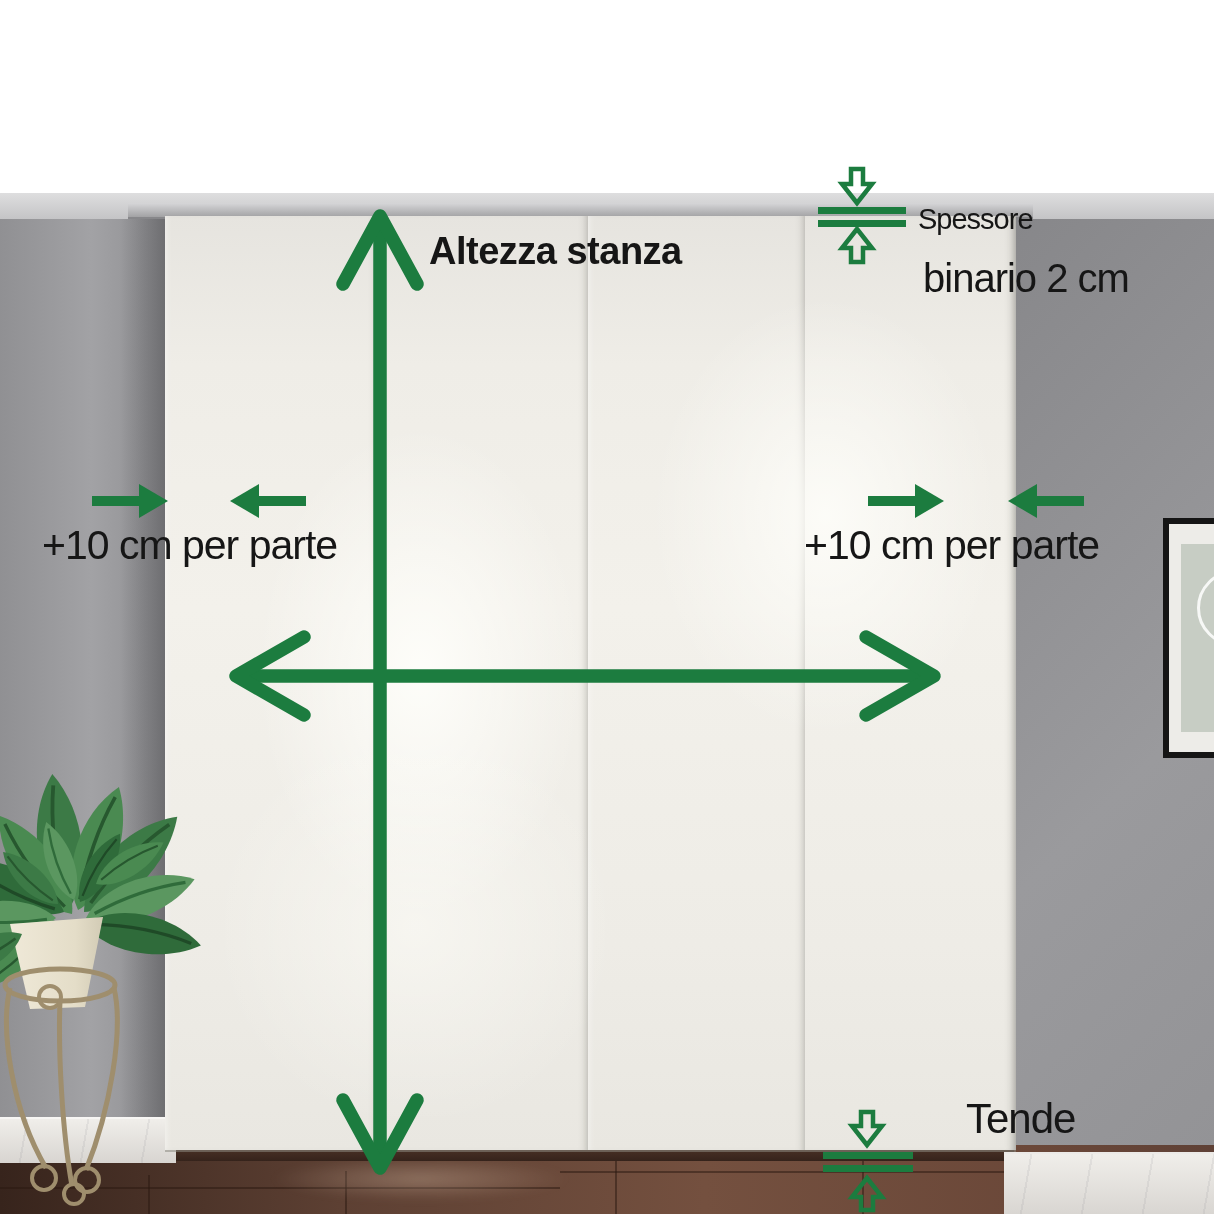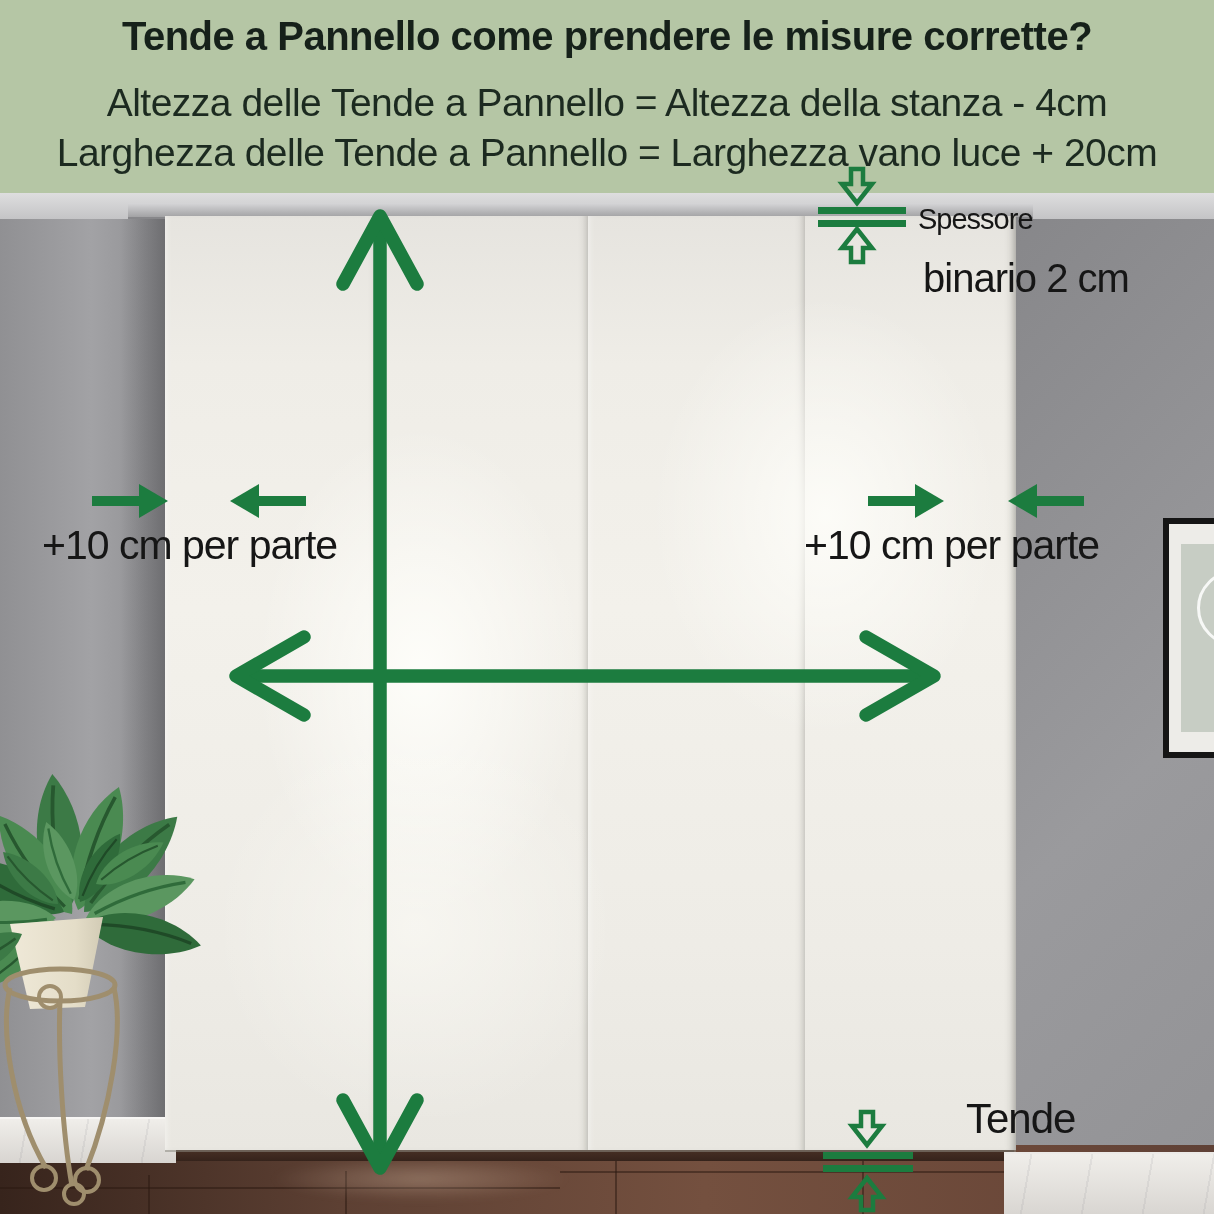--- a/index.html
+++ b/index.html
@@ -81,25 +81,20 @@
   .lbl-track1{left:918px;top:204px;font-size:29px;}
   .lbl-track2{left:923px;top:257px;}
   .lbl-floor1{left:966px;top:1097px;font-size:42px;}
   .lbl-floor2{left:904px;top:1159px;}
 </style>
 </head>
 <body>
 
 <div class="page">
 
-  <header class="header">
-    <div class="title">Tende a Pannello come prendere le misure corrette?</div>
-    <div class="formula f1">Altezza delle Tende a Pannello = Altezza della stanza - 4cm</div>
-    <div class="formula f2">Larghezza delle Tende a Pannello = Larghezza vano luce + 20cm</div>
-  </header>
 
   <div class="scene">
     <div class="wall-left"></div>
     <div class="wall-shadow"></div>
     <div class="wall-right"></div>
     <div class="ceiling"></div>
     <div class="track"></div>
 
     <div class="floor">
       <div class="grout" style="left:148px;top:30px;width:2px;height:39px;"></div>
@@ -252,20 +247,21 @@
     </g>
     <g>
       <path class="st45" d="M861,1112 L873,1112 L873,1126 L882,1126 L867,1145 L852,1126 L861,1126 Z"></path>
       <rect class="gfill" x="823" y="1152" width="90" height="7"></rect>
       <rect class="gfill" x="823" y="1165" width="90" height="7"></rect>
       <path class="st45" d="M861,1210 L873,1210 L873,1197 L882,1197 L867,1178 L852,1197 L861,1197 Z"></path>
     </g>
   </svg>
 
   <div class="labels">
+    <div class="lbl bold lbl-room-height">Altezza stanza</div>
     <div class="lbl lbl-ext-left">+10 cm per parte</div>
     <div class="lbl lbl-ext-right">+10 cm per parte</div>
     <div class="lbl lbl-track1">Spessore</div>
     <div class="lbl lbl-track2">binario 2 cm</div>
     <div class="lbl lbl-floor1">Tende</div>
   </div>
 
 </div>
 
 </body></html>

